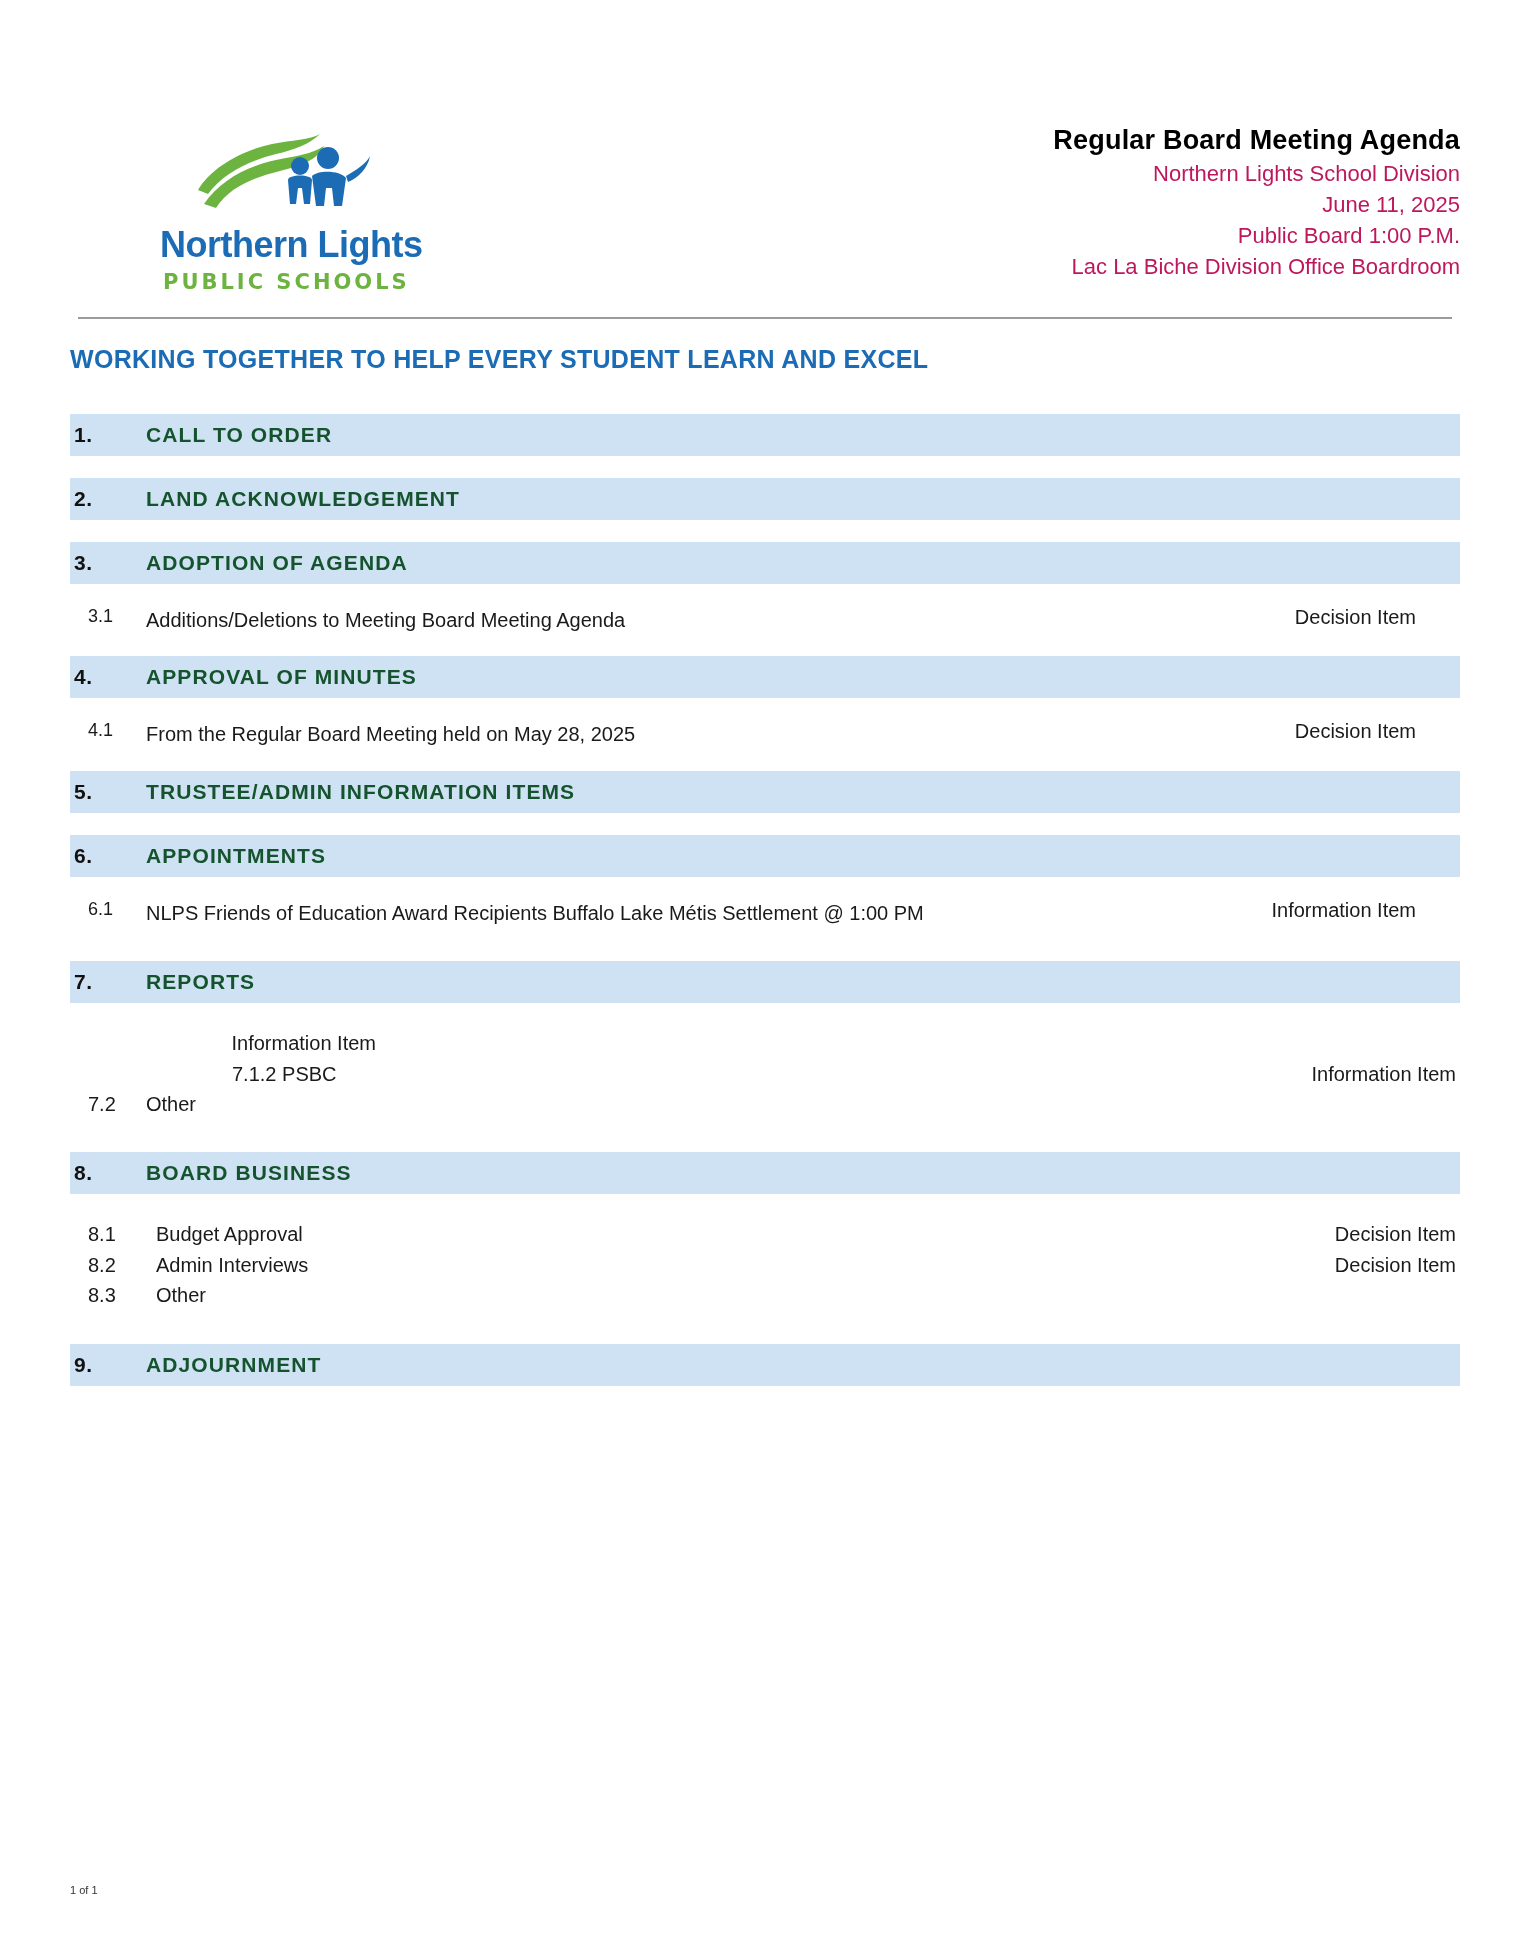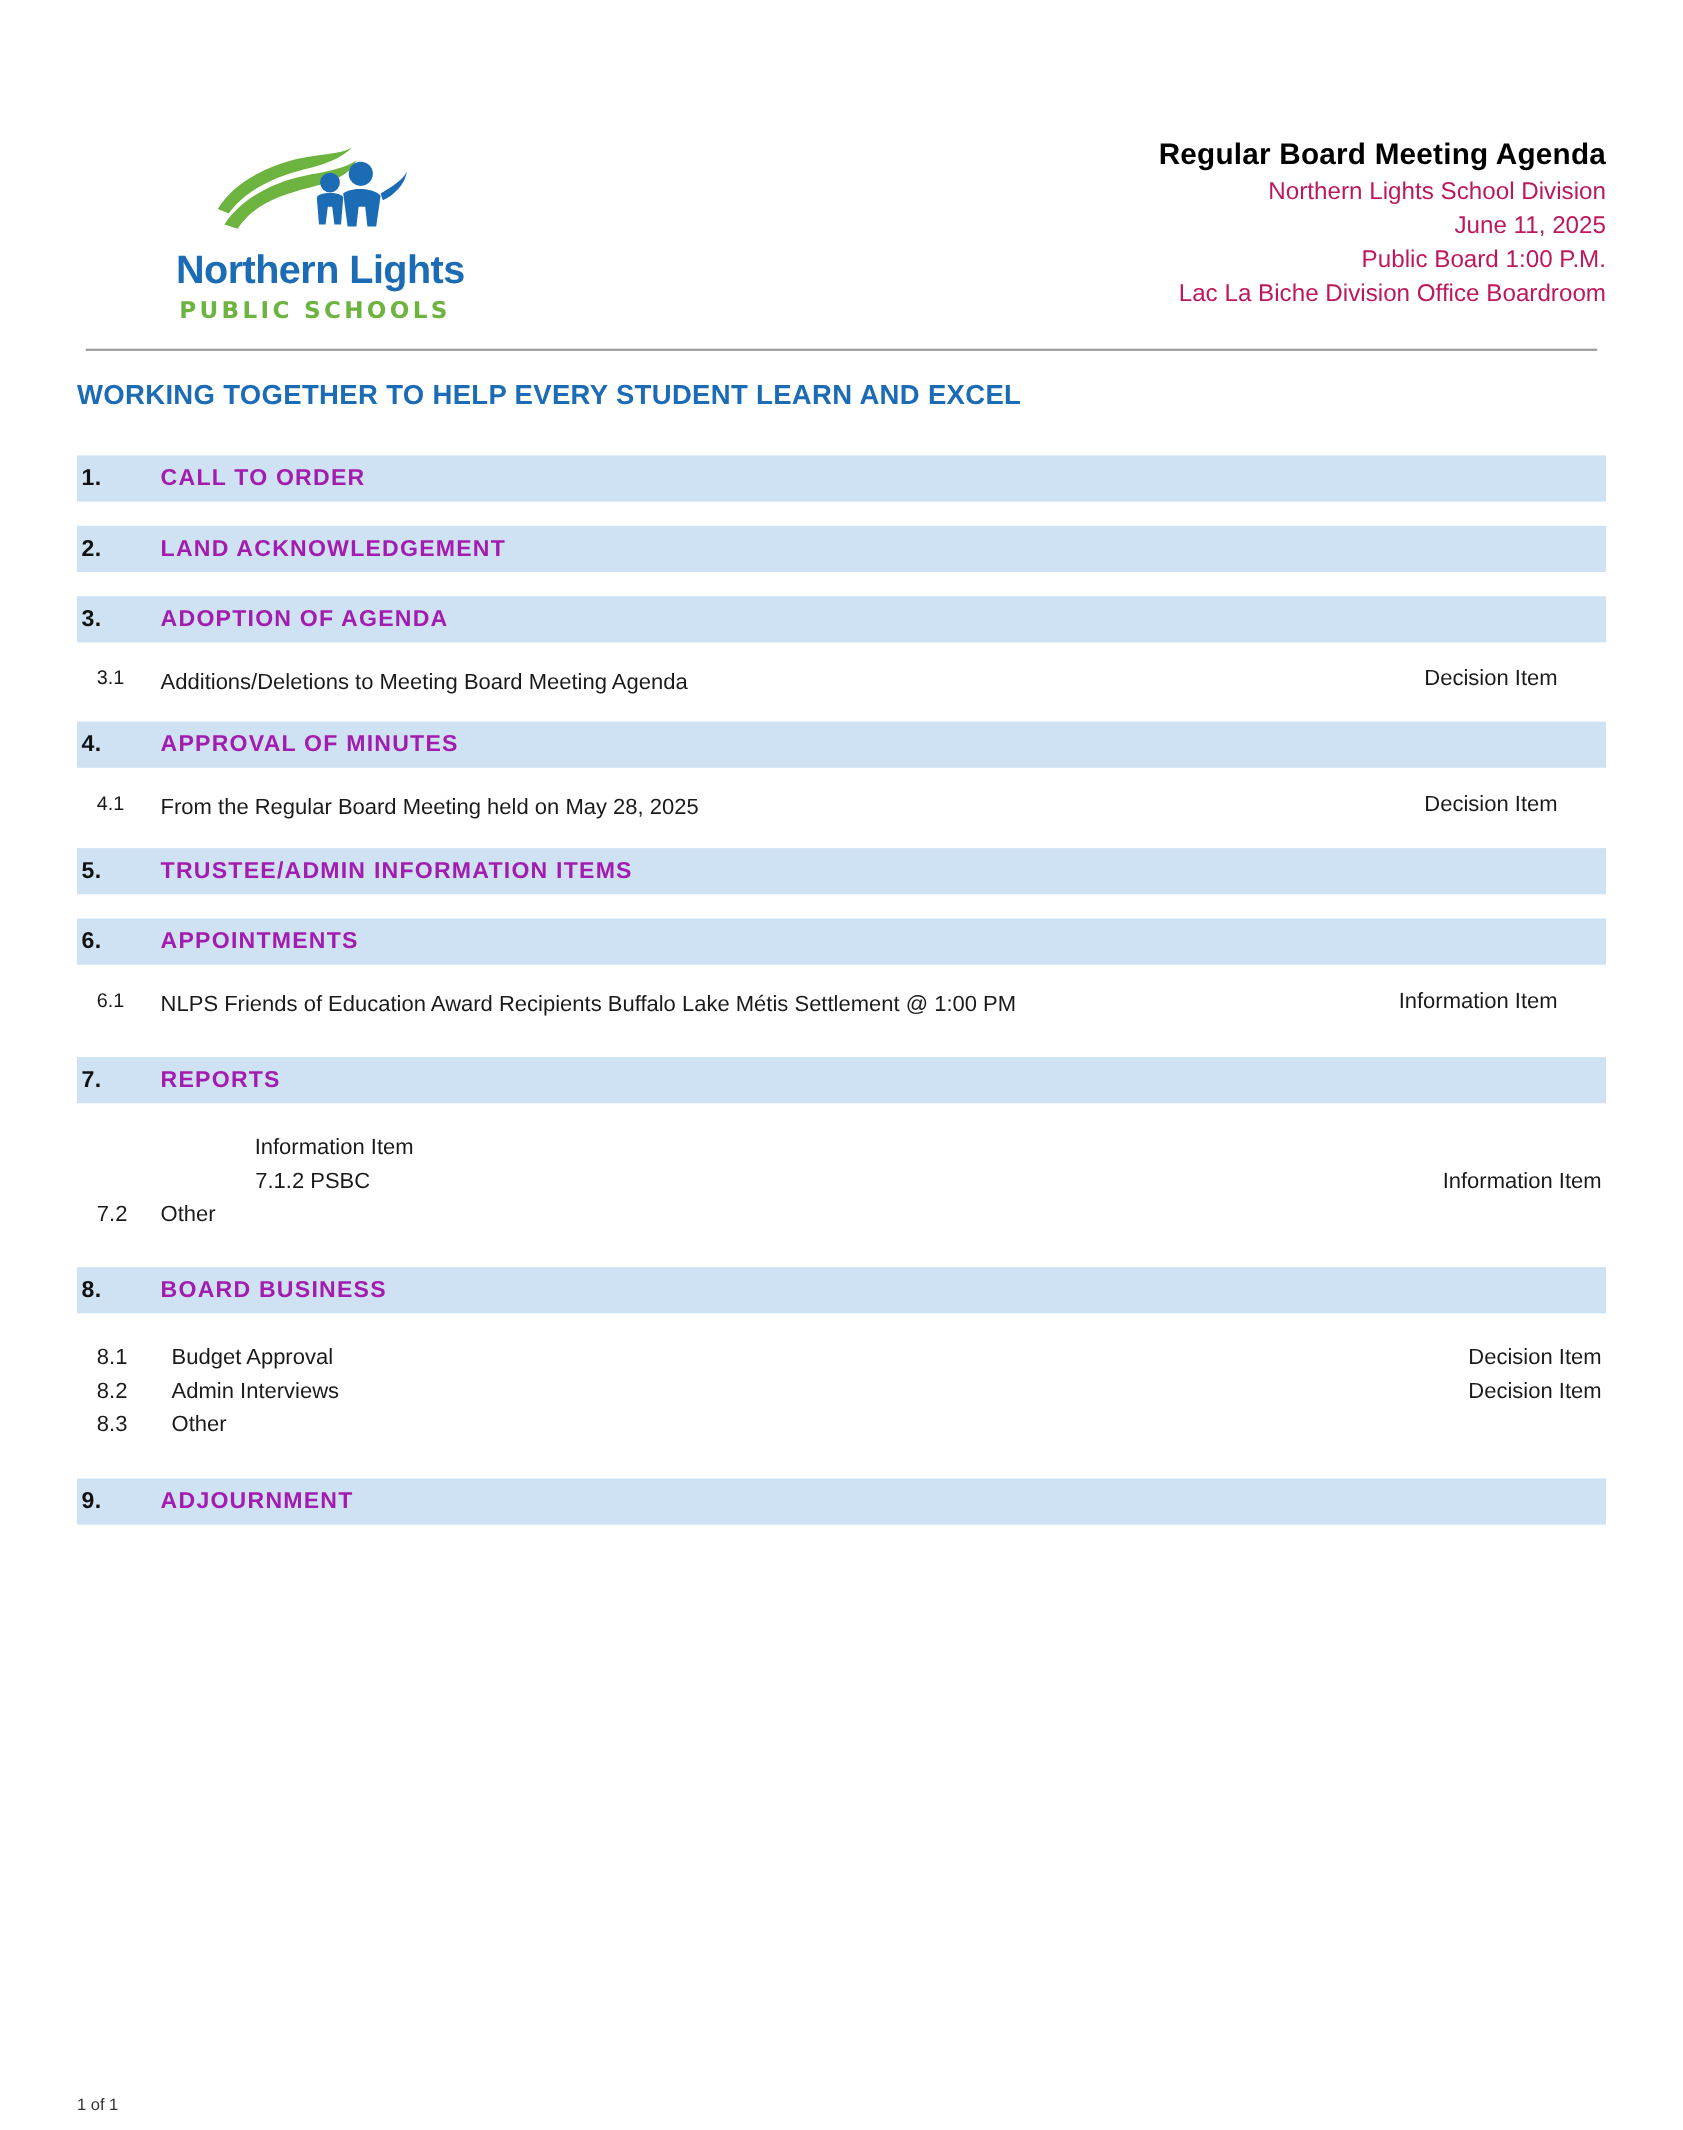--- a/index.html
+++ b/index.html
@@ -109,21 +109,21 @@
   .section-num {
     width: 72px;
     font-size: 21px;
     font-weight: bold;
     color: #111111;
     letter-spacing: 0.5px;
   }
   .section-title {
     font-size: 21px;
     font-weight: bold;
-    color: #a21caf;
+    color: #14532d;
     letter-spacing: 1.1px;
   }
 
   .item-row {
     display: flex;
     align-items: flex-start;
     margin-top: 22px;
     padding-left: 4px;
   }
   .item-num {
@@ -178,22 +178,22 @@
   .sub-line .tag {
     flex: 0 0 auto;
     width: 230px;
     text-align: right;
     padding-right: 4px;
   }
 
   .footer {
     position: absolute;
     left: 70px;
-    bottom: 14px;
-    font-size: 15px;
+    bottom: 40px;
+    font-size: 11px;
     color: #333333;
   }
 </style>
 </head>
 <body>
 
 <div class="page">
 
   <div class="header">
 

